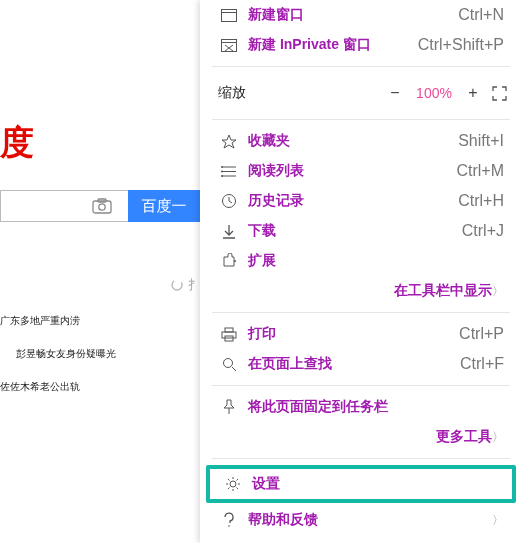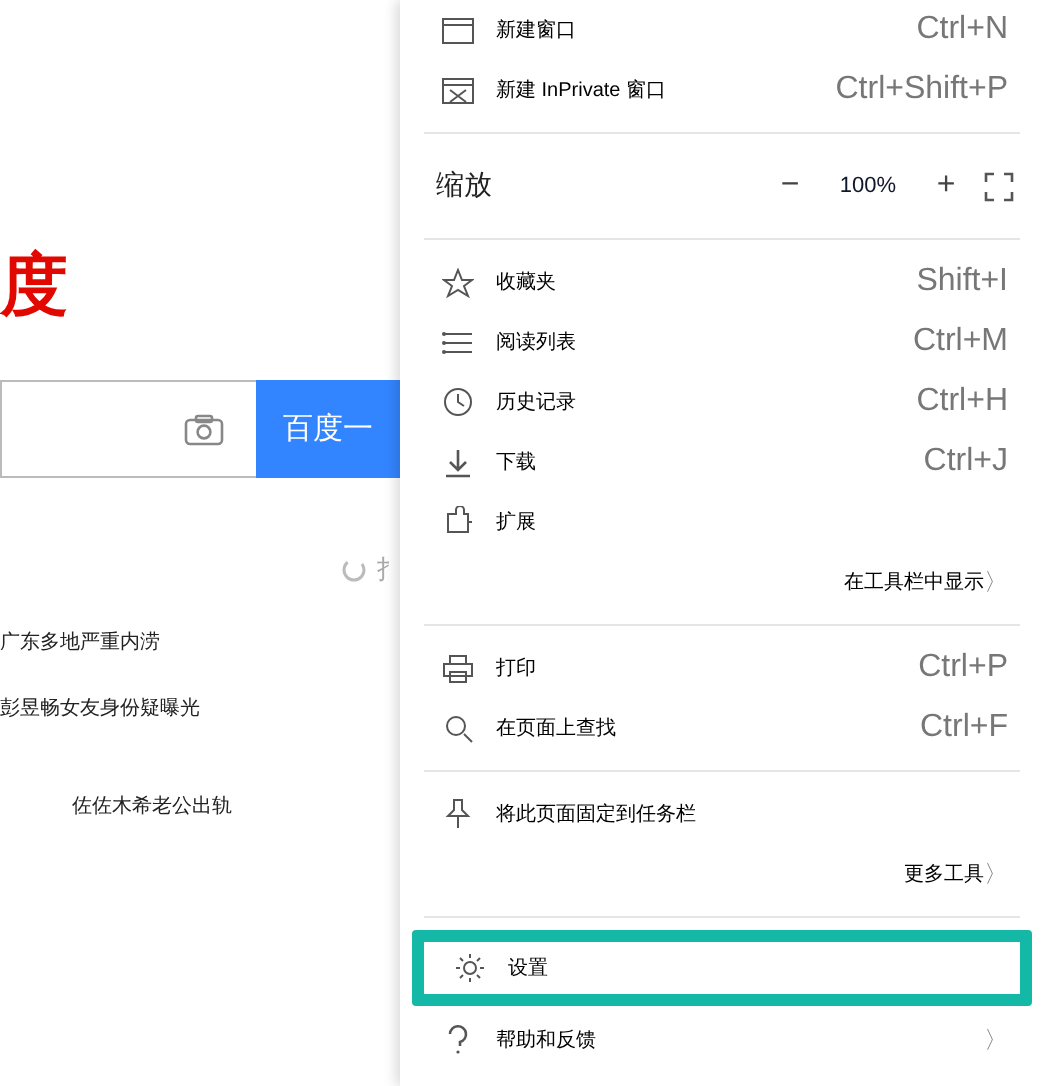--- a/index.html
+++ b/index.html
@@ -23,21 +23,21 @@
     position: absolute;
     left: 0; top: 120px;
     font-size: 34px;
     font-weight: bold;
     color: #e10800;
     letter-spacing: 2px;
   }
   .searchbar {
     position: absolute;
     left: 0; top: 190px;
-    height: 49px;
+    height: 32px;
     width: 200px;
     display: flex;
     align-items: stretch;
   }
   .searchbar .inputzone {
     flex: 1;
     border: 1px solid #bbb;
     border-right: none;
     display: flex;
     align-items: center;
@@ -63,22 +63,22 @@
     align-items: center;
     gap: 4px;
   }
   .newsitem {
     position: absolute;
     left: 0;
     font-size: 10px;
     color: #222;
   }
   .newsitem.n1 { top: 314px; }
-  .newsitem.n2 { top: 347px; }
-  .newsitem.n3 { top: 396px; padding-left: 36px; }
+  .newsitem.n2 { top: 347px; padding-left: 16px; }
+  .newsitem.n3 { top: 380px; }
 
   
   .menu {
     position: absolute;
     left: 200px; top: 0;
     width: 322px;
     height: 543px;
     background: #fff;
     box-shadow: -2px 0 6px rgba(0,0,0,0.15);
     padding-top: 0;
@@ -91,23 +91,24 @@
     position: relative;
   }
   .row .icon {
     width: 22px;
     display: flex;
     justify-content: center;
     color: #555;
   }
   .row .label {
     margin-left: 8px;
-    color: #000000;
-    font-size: 10px;
+    color: #a21caf;
+    font-size: 14px;
     flex: 1;
+    font-weight: bold;
   }
   .row .short {
     color: #777;
     font-size: 16px;
   }
   .row .chev {
     color: #888;
     font-size: 12px;
   }
   .sep {
@@ -128,31 +129,31 @@
   }
   .zoomrow .zbtn {
     width: 30px;
     text-align: center;
     color: #444;
     font-size: 16px;
   }
   .zoomrow .zval {
     width: 48px;
     text-align: center;
-    font-size: 11px;
-    color: #0f172a;
+    font-size: 14px;
+    color: #ec4899;
   }
   .zoomrow .fs {
     width: 22px;
     color: #444;
     display:flex;justify-content:center;
   }
   .noicon .label { margin-left: 30px; text-align: right; }
   .highlight {
-    border: 6px solid #14b8a6;
+    border: 4px solid #14b8a6;
     border-radius: 2px;
     height: 38px;
     margin: 2px 6px;
     padding: 0 12px;
   }
   svg { display:block; }
 </style>
 </head>
 <body>
 

